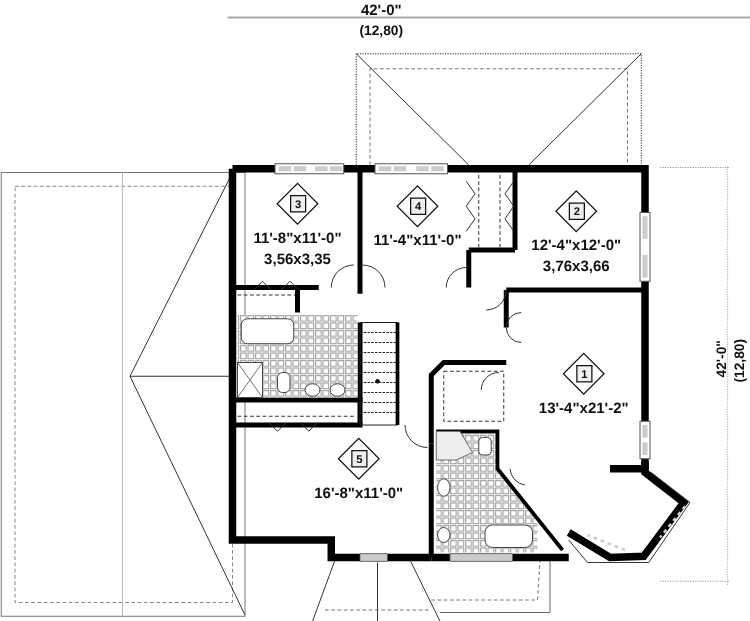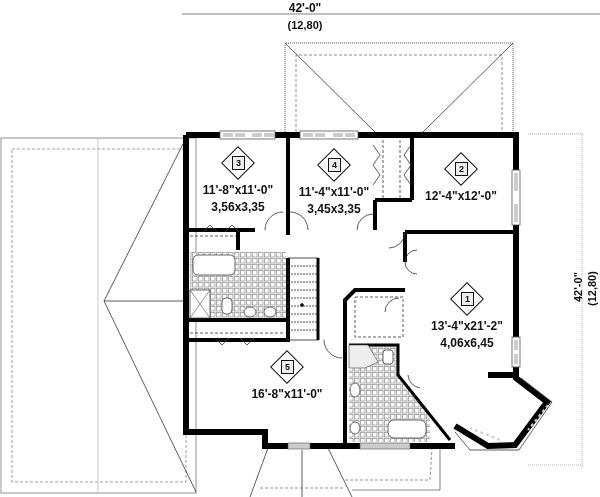--- a/index.html
+++ b/index.html
@@ -195,38 +195,37 @@
   <span class="imp">11'-8"x11'-0"</span>
   <span class="met">3,56x3,35</span>
 </div>
 
 <div class="room" style="left:289px; top:148px; width:90px;">
   <span class="badge">
       <span class="diamond"></span>
       <span class="num">4</span>
     </span>
   <span class="imp">11'-4"x11'-0"</span>
-  <span class="met">3,45x3,35</span>
 </div>
 
 <div class="room" style="left:416px; top:152px; width:90px;">
   <span class="badge">
       <span class="diamond"></span>
       <span class="num">2</span>
     </span>
   <span class="imp">12'-4"x12'-0"</span>
+  <span class="met">3,76x3,66</span>
 </div>
 
 <div class="room" style="left:420px; top:282px; width:94px;">
   <span class="badge">
       <span class="diamond"></span>
       <span class="num">1</span>
     </span>
   <span class="imp">13'-4"x21'-2"</span>
-  <span class="met">4,06x6,45</span>
 </div>
 
 <div class="room" style="left:237px; top:350px; width:100px;">
   <span class="badge">
       <span class="diamond"></span>
       <span class="num">5</span>
     </span>
   <span class="imp">16'-8"x11'-0"</span>
 </div>
 

